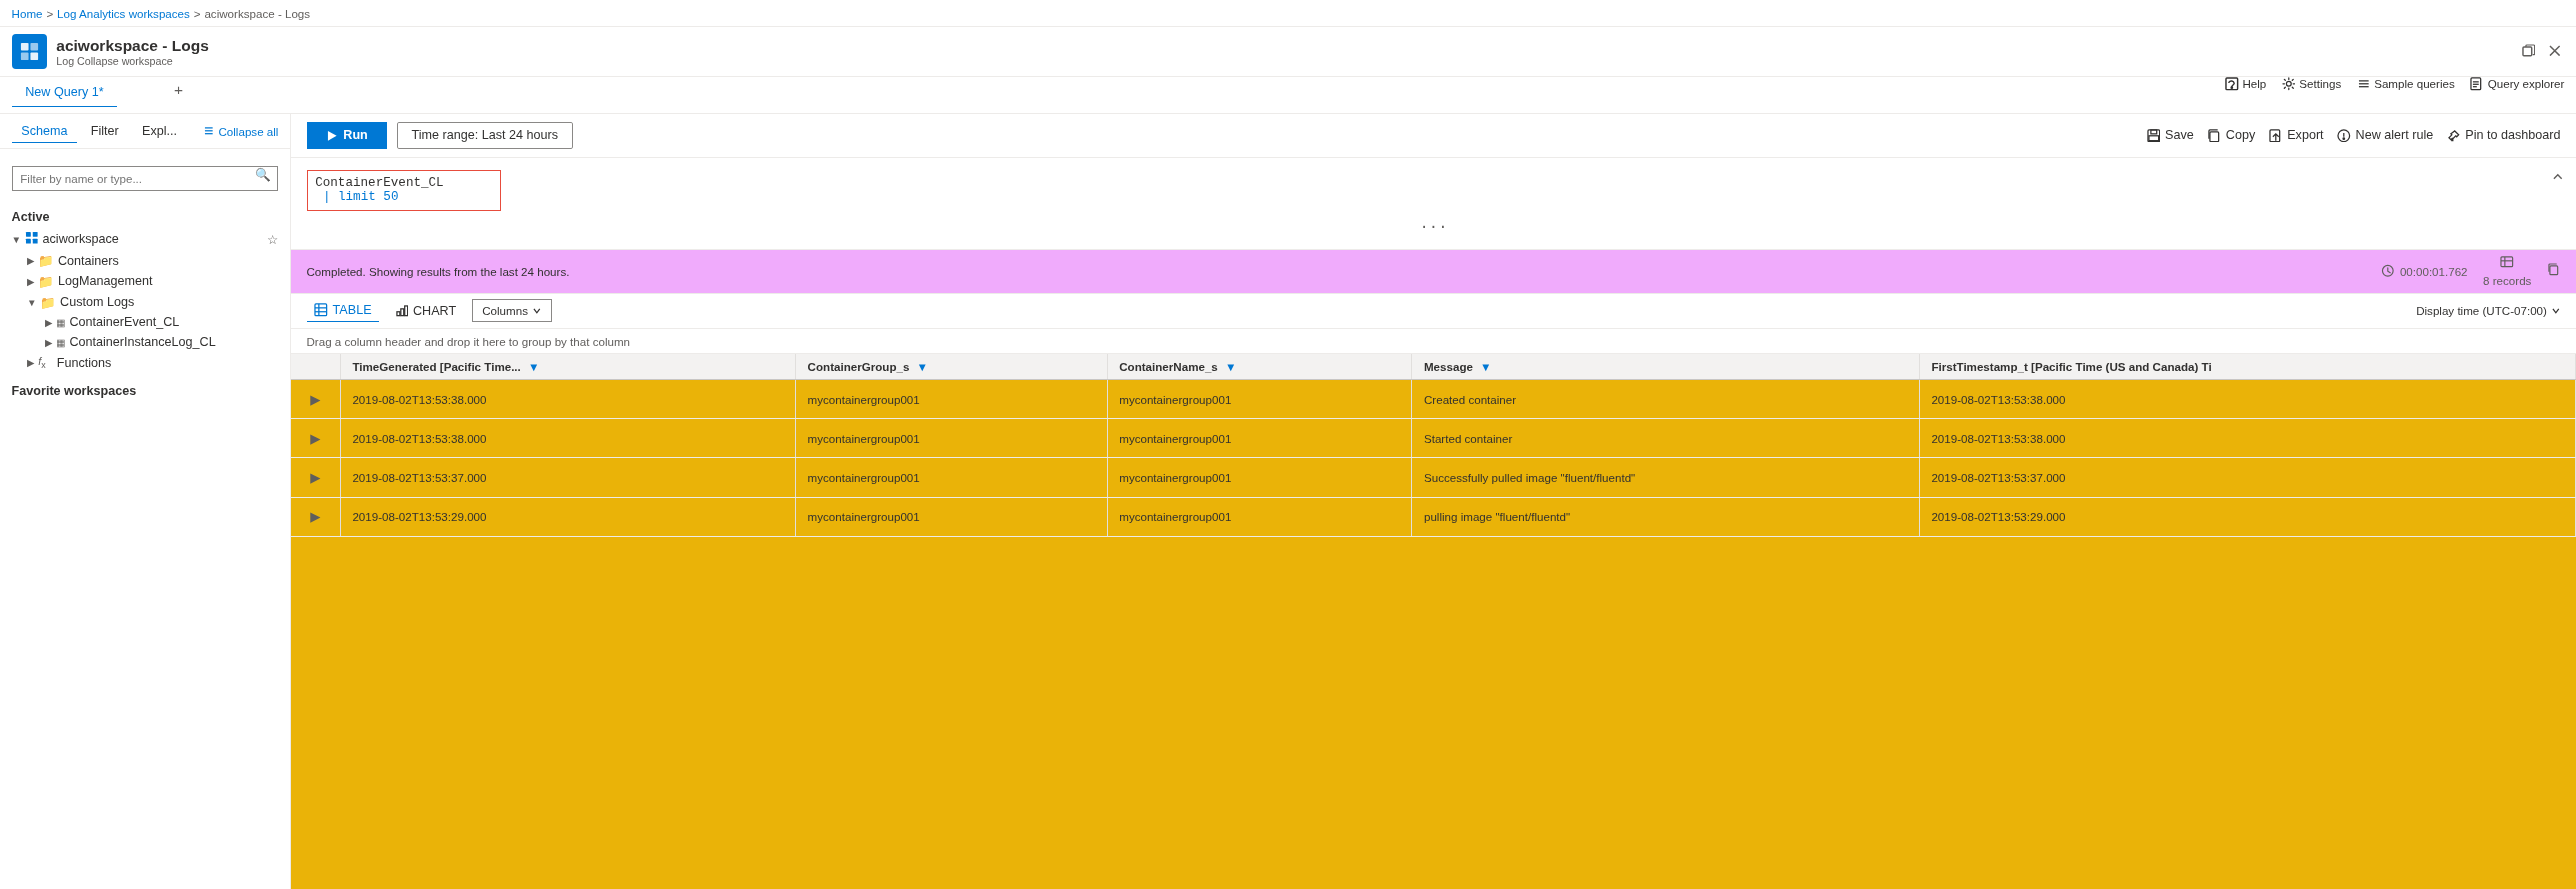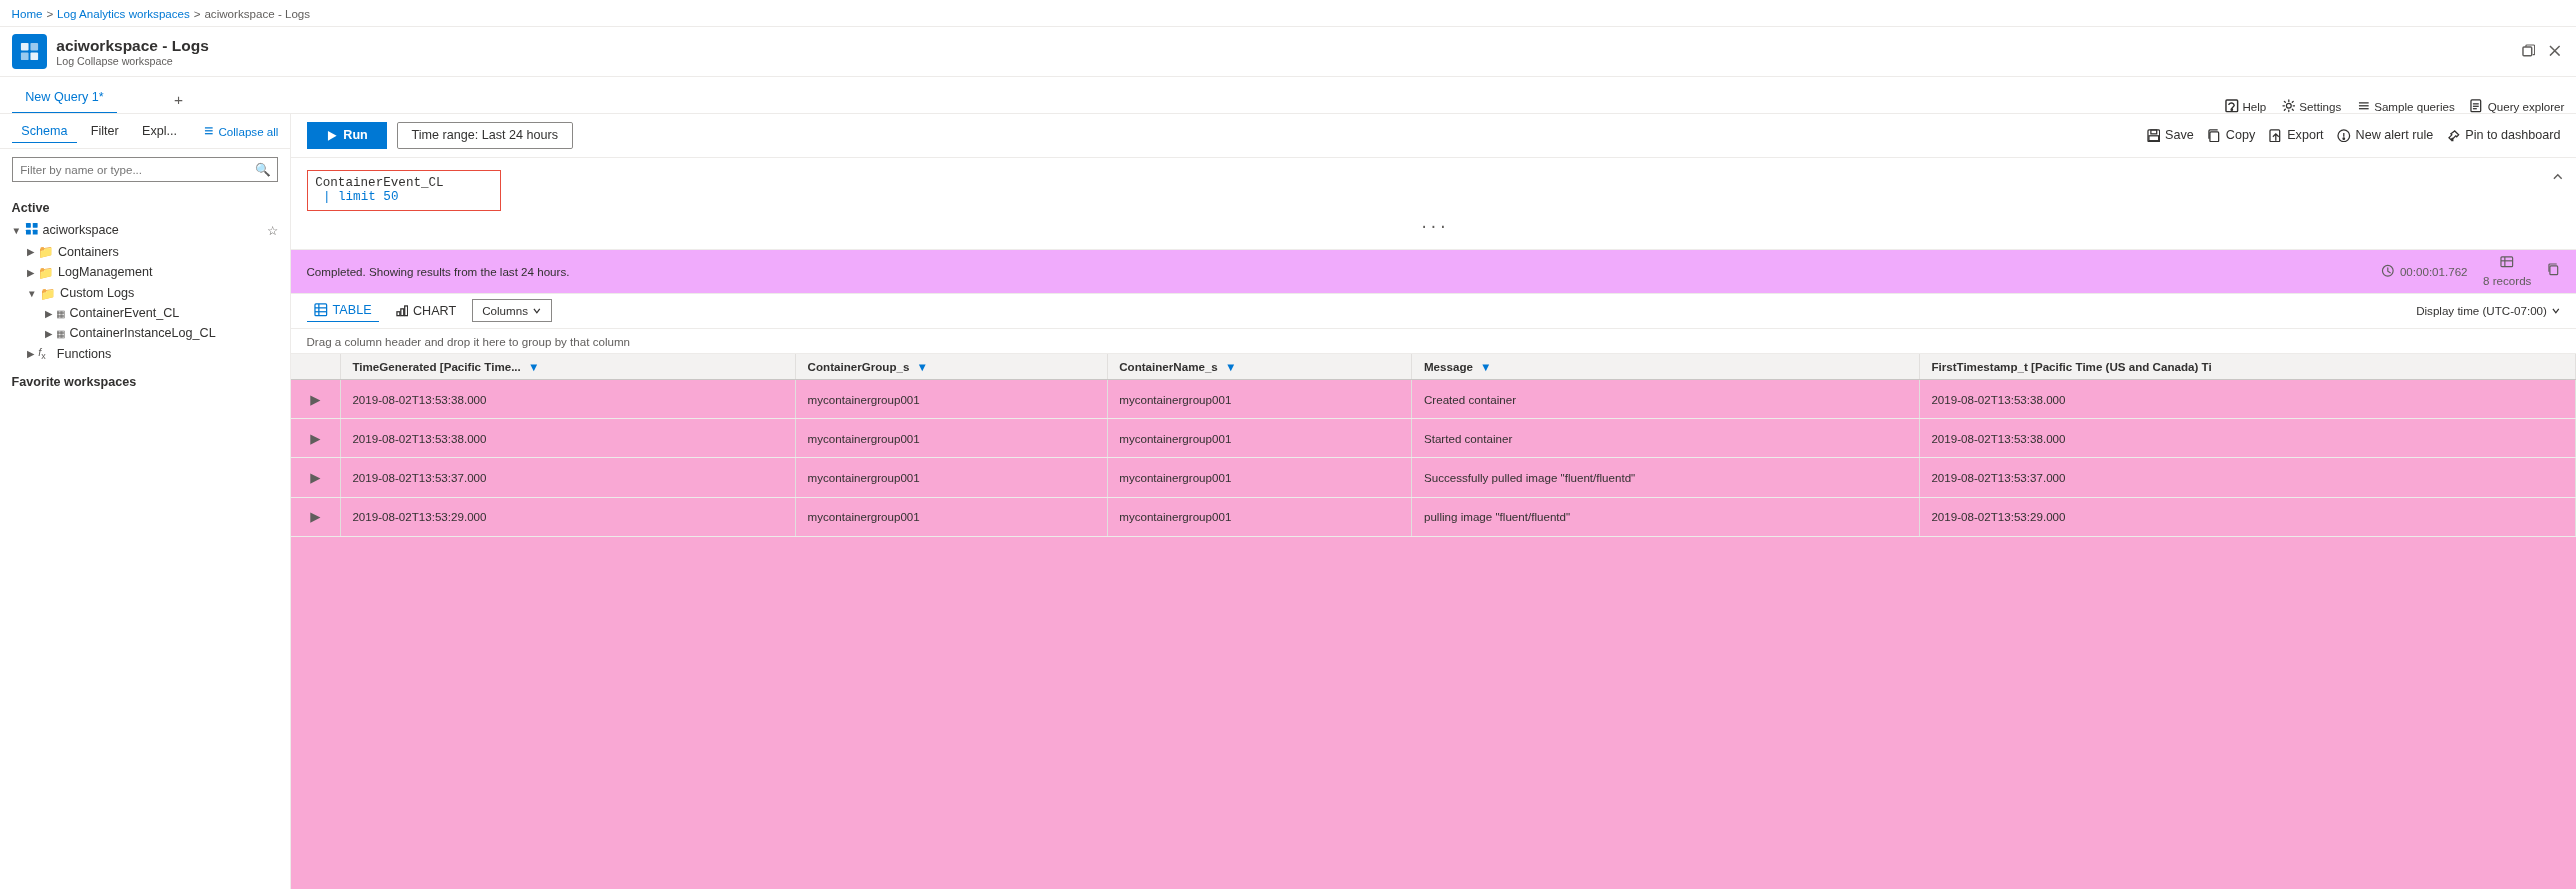--- a/index.html
+++ b/index.html
@@ -45,21 +45,21 @@
       background: none; border: none; cursor: pointer; color: #605e5c;
       font-size: 11.6px; padding: 3.9px;
     }
 
     
     .tab-bar {
       background: #fff;
       border-bottom: 1px solid #edebe9;
       padding: 0 11.6px;
       display: flex;
-      align-items: flex-end;
+      align-items: flex-start;
       height: 37px;
       gap: 47px;
     }
     .tab-item {
       padding: 7.7px 13.6px;
       border-bottom: 1.9px solid transparent;
       cursor: pointer;
       font-size: 12.6px;
       color: #323130;
       display: flex; align-items: center; gap: 5.8px;
@@ -121,20 +121,21 @@
     .sidebar-search {
       padding: 7.7px 11.6px;
     }
     .sidebar-search input {
       width: 100%;
       padding: 4.8px 27px 4.8px 7.7px;
       border: 1px solid #8a8886;
       font-size: 11.6px;
       outline: none;
       color: #605e5c;
+      margin-top: 9px;
     }
     .sidebar-search-wrap { position: relative; }
     .sidebar-search-icon { position: absolute; right: 7.7px; top: 50%; transform: translateY(-50%); color: #605e5c; }
     .sidebar-content { overflow-y: auto; flex: 1; padding: 3.9px 0; }
     .sidebar-section-label { font-weight: 600; font-size: 12.6px; padding: 7.7px 11.6px 3.9px; color: #323130; }
     .tree-item {
       display: flex; align-items: center;
       padding: 2.9px 11.6px;
       cursor: pointer;
       font-size: 12.6px;
@@ -268,21 +269,21 @@
       background: #fff;
       font-size: 11.6px;
       color: #605e5c;
       border-bottom: 1px solid #edebe9;
     }
 
     
     .results-table-wrap {
       flex: 1;
       overflow: auto;
-      background: #f9a8d4;
+      background: #eab308;
     }
     .results-table {
       width: 100%;
       border-collapse: collapse;
       font-size: 11.6px;
     }
     .results-table th {
       background: #f3f2f1;
       border-bottom: 1px solid #c8c6c4;
       border-right: 1px solid #e1dfdd;

